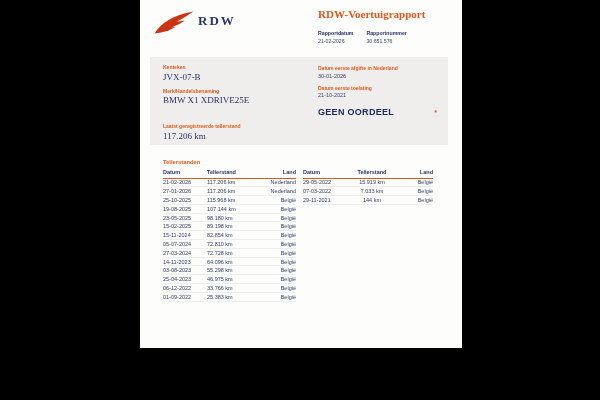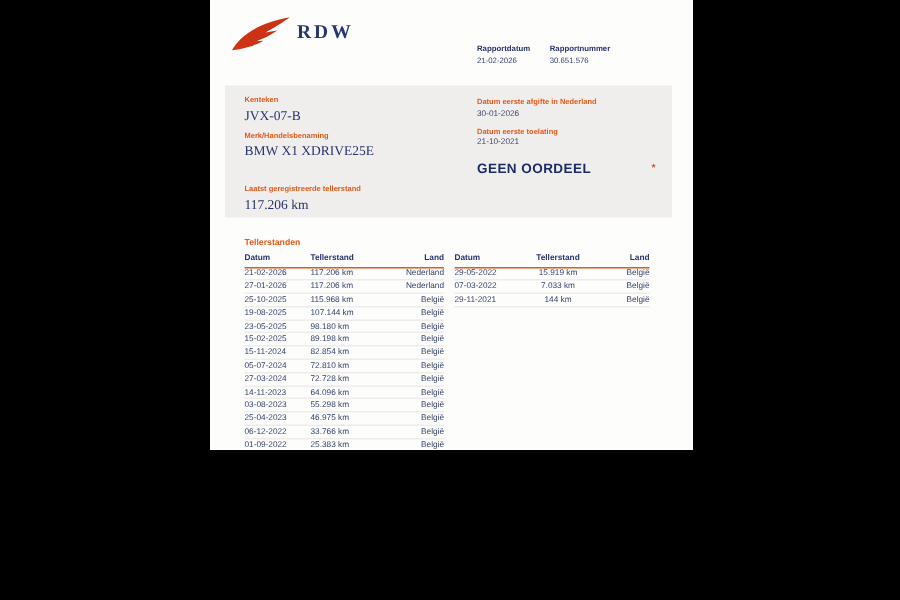--- a/index.html
+++ b/index.html
@@ -1,16 +1,16 @@
 <!DOCTYPE html>
 <html><head>
 <meta charset="utf-8">
 <style>
   html,body{margin:0;padding:0;background:#000;}
-  .screen{position:relative;width:600px;height:300px;background:#000;overflow:hidden;
+  .screen{position:relative;width:600px;height:348px;background:#000;overflow:hidden;
           font-family:"Liberation Sans",sans-serif;}
   .page{position:absolute;left:140px;top:0;width:322px;height:400px;background:#fdfdfc;}
 
   
   .logo{position:absolute;left:13px;top:9px;display:flex;align-items:center;}
   .logo svg{width:42px;height:27px;display:block;}
   .logo-text{font-family:"Liberation Serif",serif;font-weight:600;font-size:13px;
              letter-spacing:2px;color:#2A3569;margin-left:3px;margin-top:-4px;}
   .title{position:absolute;left:178px;top:8px;font-family:"Liberation Serif",serif;
          font-weight:700;font-size:11px;color:#E2571C;white-space:nowrap;}
@@ -58,20 +58,21 @@
   <div class="page">
 
     <div class="logo">
       <svg viewBox="0 0 100 64" aria-hidden="true">
         <path fill="#CC3314" d="M4 58 C18 34, 48 14, 96 6 C76 20, 66 25, 57 30 L76 27 C60 38, 50 41, 42 44 L54 43 C38 52, 20 57, 4 58 Z"></path>
         <path fill="#CC3314" d="M30 52 L60 20 L64 22 L36 52 Z"></path>
       </svg>
       <span class="logo-text">RDW</span>
     </div>
 
+    <div class="title">RDW-Voertuigrapport</div>
 
     <div class="meta">
       <div>
         <span class="meta-label">Rapportdatum</span>
         <span class="meta-value">21-02-2026</span>
       </div>
       <div>
         <span class="meta-label">Rapportnummer</span>
         <span class="meta-value">30.651.576</span>
       </div>

